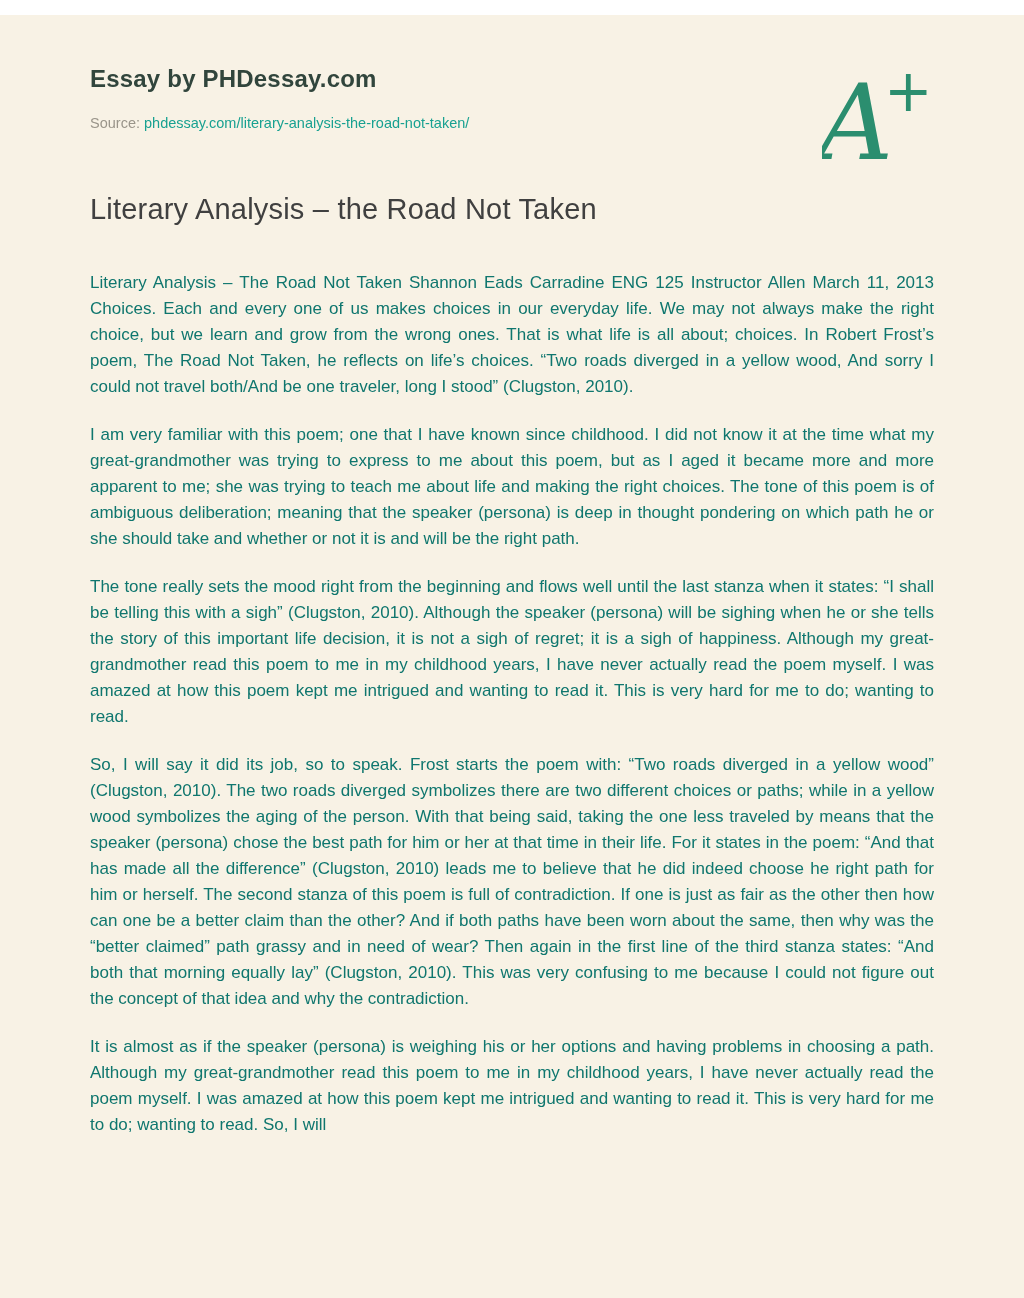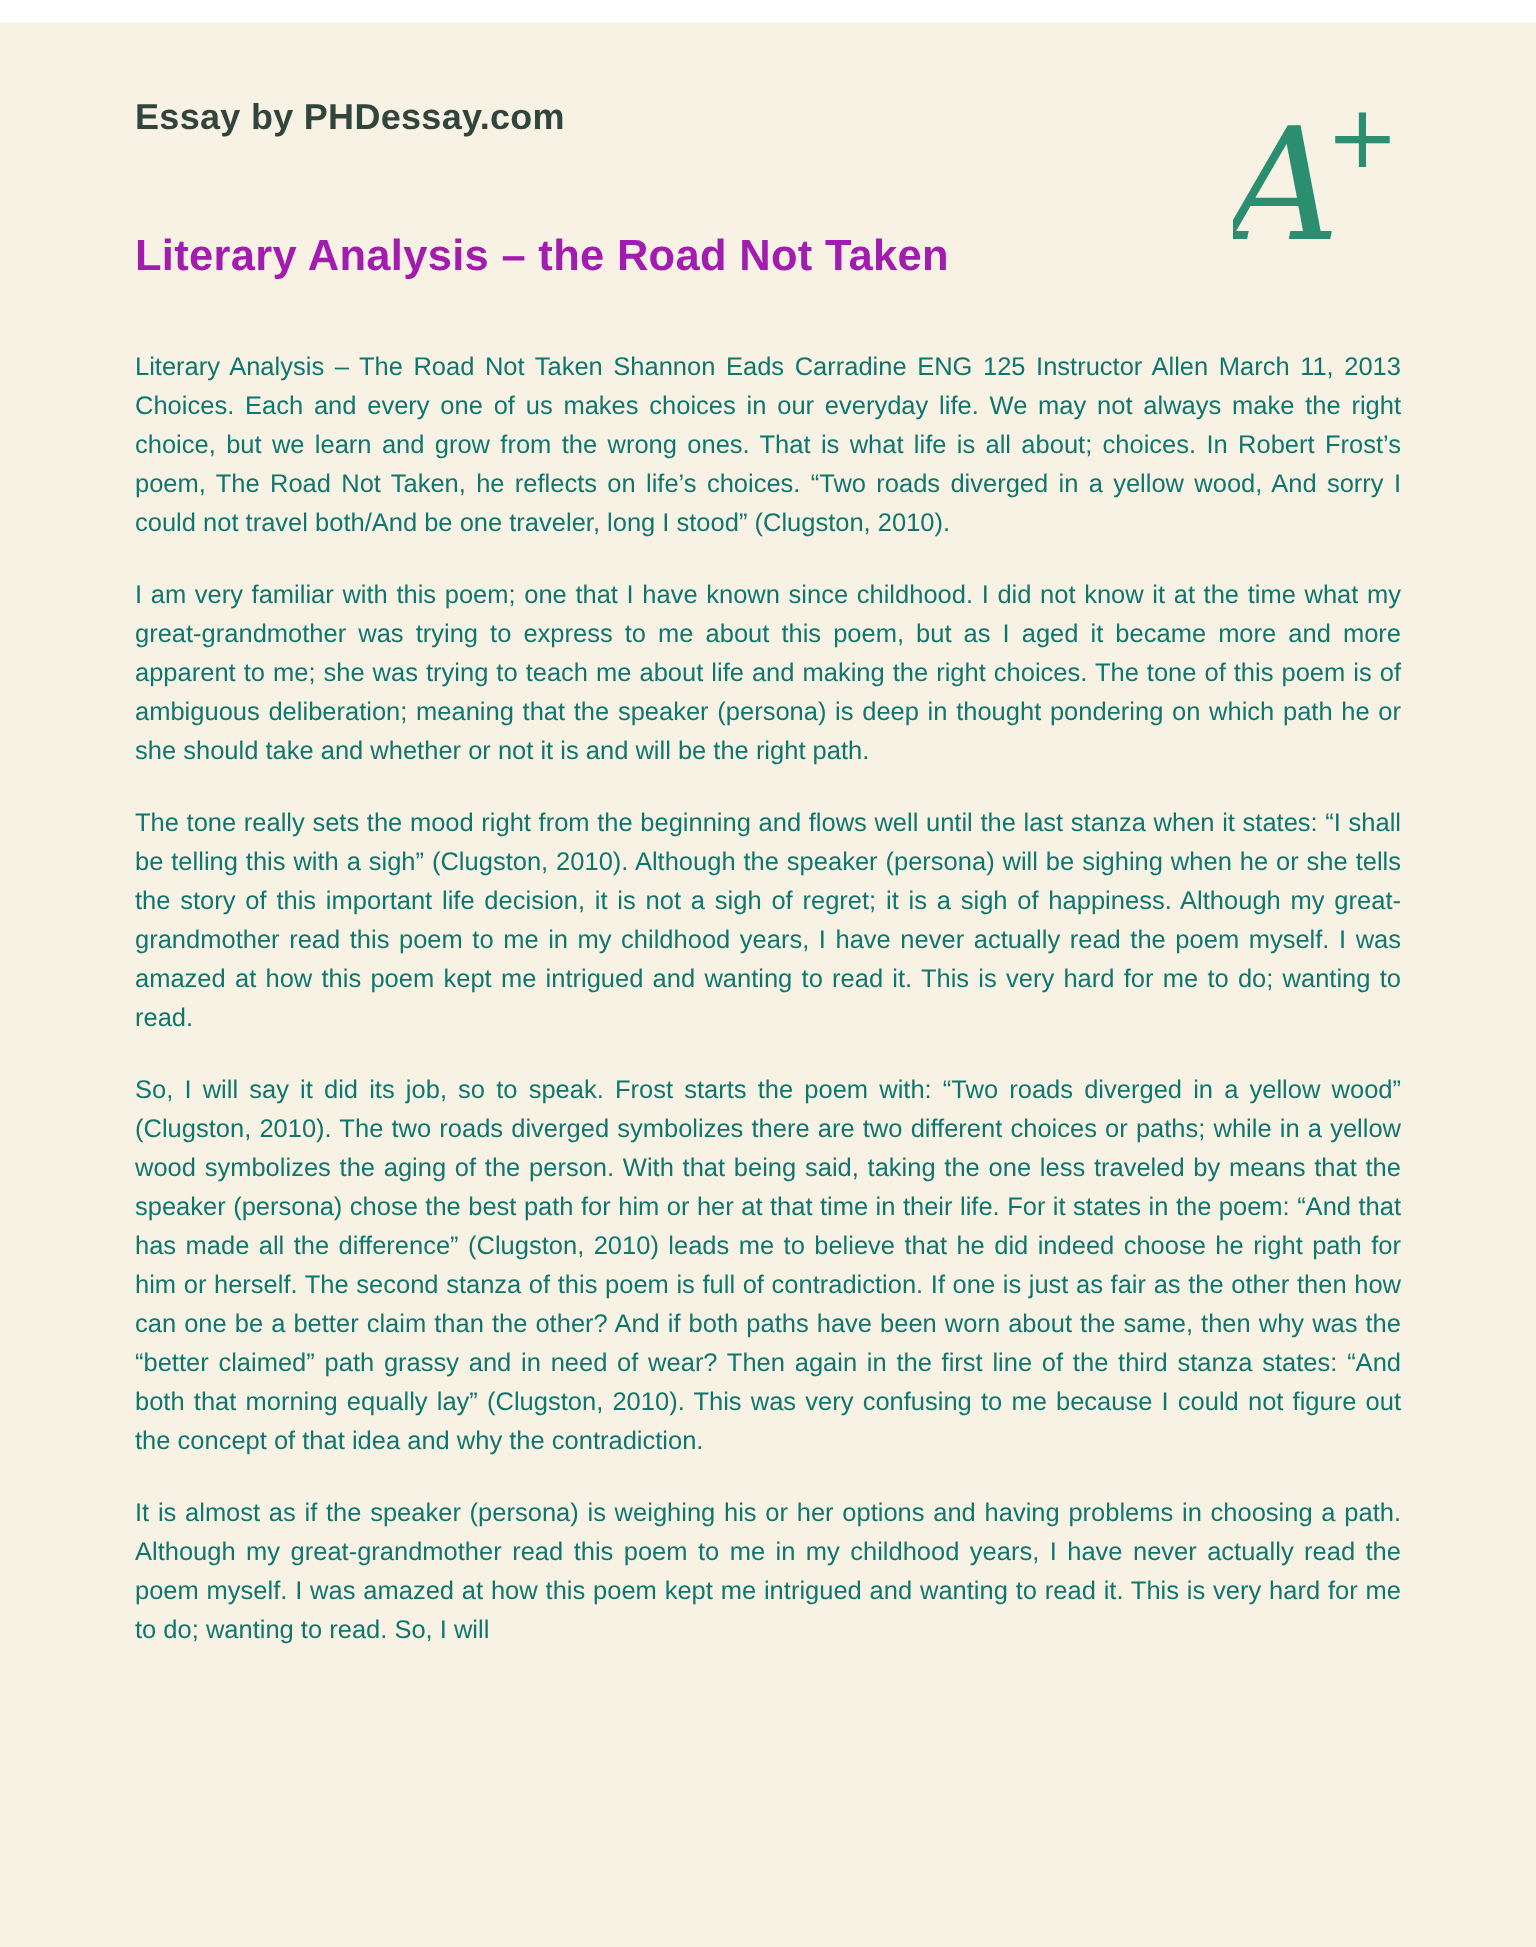--- a/index.html
+++ b/index.html
@@ -46,22 +46,22 @@
     position: absolute;
     top: 48px;
     right: 92px;
     width: 110px;
     height: 118px;
   }
 
   .essay-title {
     margin-top: 62px;
     font-size: 29px;
-    font-weight: bold;
-    color: #a21caf;
+    font-weight: normal;
+    color: #404040;
     letter-spacing: 0.2px;
   }
 
   .essay-body {
     margin-top: 44px;
   }
 
   .essay-body p {
     font-size: 17px;
     line-height: 26px;
@@ -71,20 +71,24 @@
   }
 </style>
 </head>
 <body>
 
 <div class="page">
   <div class="content">
 
     <div class="header-title">Essay by PHDessay.com</div>
 
+    <div class="source-line">
+      <span>Source:</span>
+      <a href="#">phdessay.com/literary-analysis-the-road-not-taken/</a>
+    </div>
 
     <div class="logo">
       <svg viewBox="0 0 110 118" width="110" height="118" aria-hidden="true">
         <text x="-4" y="96" font-family="DejaVu Serif, serif" font-style="italic" font-size="104" fill="#2b8e6f">A</text>
         <text x="62" y="48" font-family="DejaVu Sans, sans-serif" font-size="58" fill="#2b8e6f">+</text>
       </svg>
     </div>
 
     <h1 class="essay-title">Literary Analysis – the Road Not Taken</h1>
 

